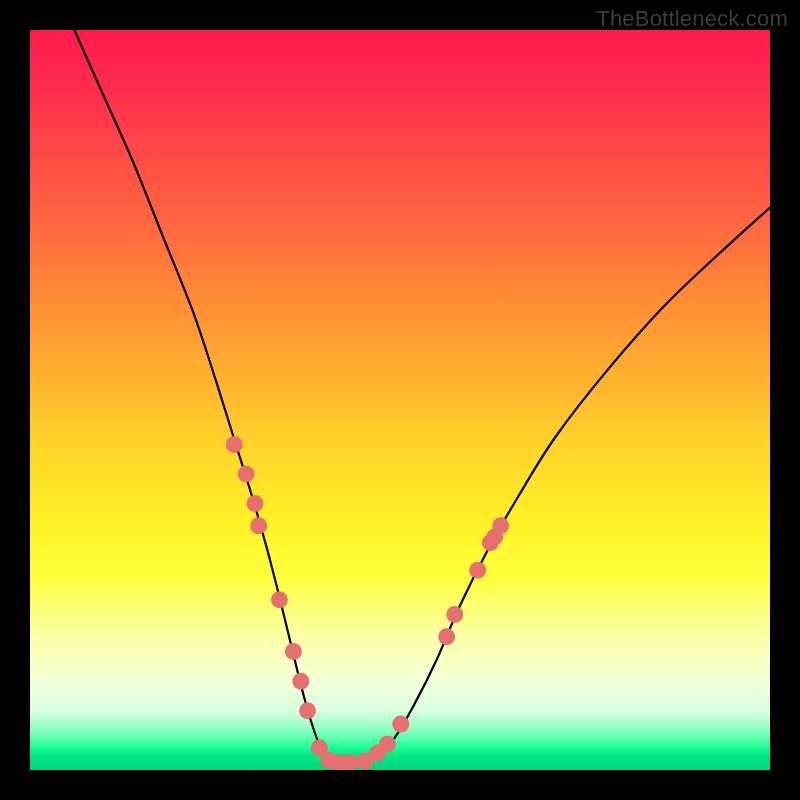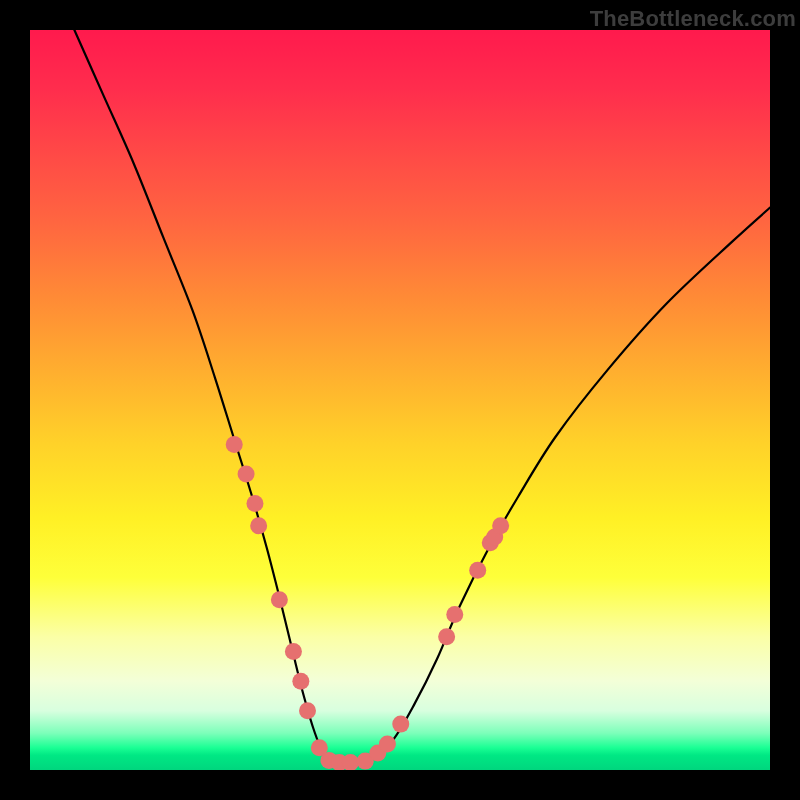--- a/index.html
+++ b/index.html
@@ -40,24 +40,24 @@
       #d8ffdf 92%,
       #7dffba 95%,
       #1aff94 97%,
       #00e884 98%,
       #00d67e 100%
     );
   }
   .watermark {
     position: absolute;
     top: 6px;
-    right: 4px;
+    right: 12px;
     color: #3d3d3d;
     font-size: 22px;
-    font-weight: 700;
+    font-weight: 400;
     letter-spacing: 0.2px;
     user-select: none;
   }
   svg.curve {
     position: absolute;
     left: 0;
     top: 0;
     width: 740px;
     height: 740px;
   }

